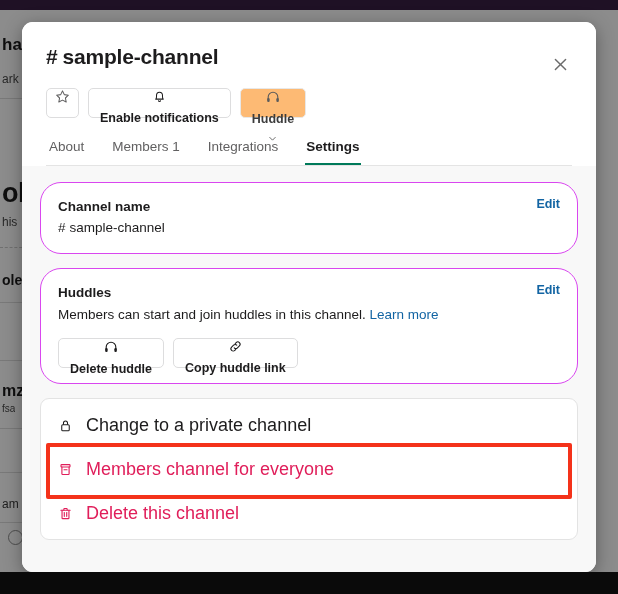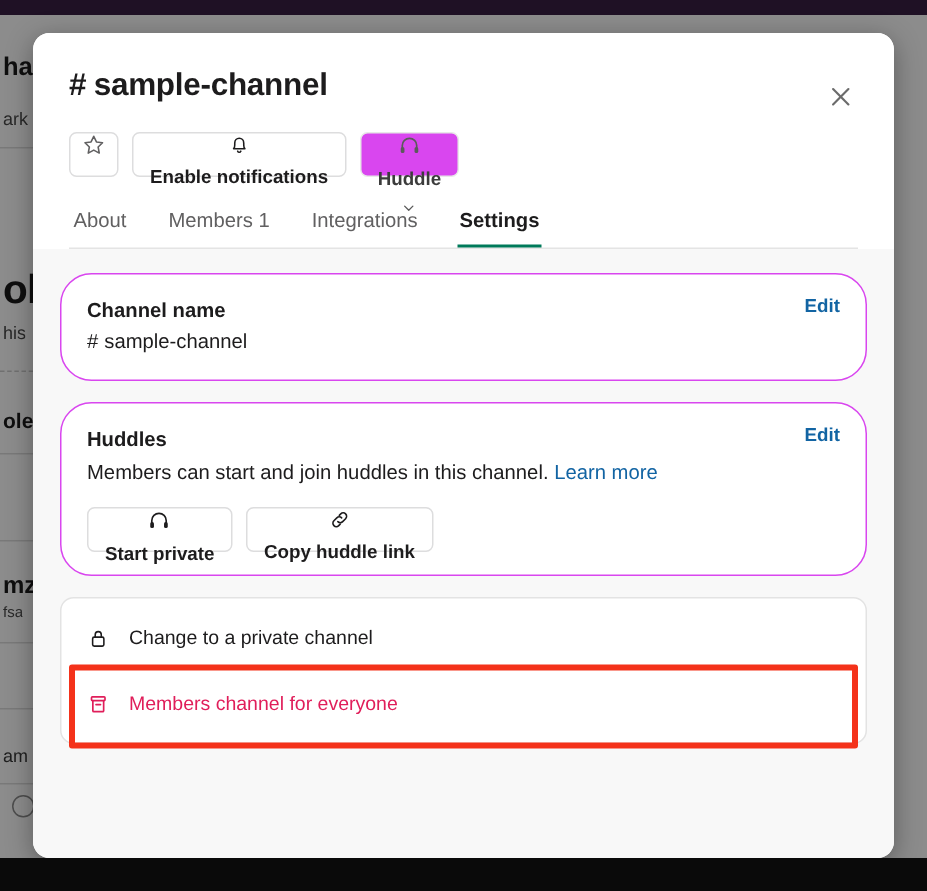--- a/index.html
+++ b/index.html
@@ -168,21 +168,21 @@
     font-size: 12.5px;
     font-weight: 700;
     color: #1d1c1d;
     cursor: pointer;
     font-family: "Liberation Sans", sans-serif;
     white-space: nowrap;
     flex-direction: column;
   }
   .pill.icon-only { padding: 0 8px; }
   .pill.filled {
-    background: #d946ef;
+    background: #fdba74;
     border-color: #e8e8e8;
     color: #3c3c3c;
   }
 
   
   .tabs {
     display: flex;
     gap: 26px;
     margin-top: 16px;
     border-bottom: 1px solid #e4e4e4;
@@ -281,21 +281,21 @@
     border: 1px solid #e3e3e3;
     border-radius: 9px;
     overflow: visible;
     padding: 4px 0;
   }
   .list-item {
     display: flex;
     align-items: center;
     gap: 13px;
     padding: 13px 17px;
-    font-size: 13px;
+    font-size: 18px;
     cursor: pointer;
     color: #1d1c1d;
     background: transparent;
     border: none;
     width: 100%;
     text-align: left;
     font-family: "Liberation Sans", sans-serif;
   }
   .list-item.danger { color: #e01e5a; font-weight: 400; }
   .list-item-label { line-height: 18px; }
@@ -429,21 +429,21 @@
         </div>
         <div class="btn-row">
           <button class="pill">
             <span>
               <svg width="16" height="16" viewBox="0 0 20 20" fill="none" stroke="#1d1c1d" stroke-width="1.4" stroke-linecap="round">
                 <path d="M4 12.2 V10 a6 6 0 0 1 12 0 v2.2"></path>
                 <rect x="2.7" y="11.3" width="3.1" height="5" rx="1.4" fill="#1d1c1d" stroke="none"></rect>
                 <rect x="14.2" y="11.3" width="3.1" height="5" rx="1.4" fill="#1d1c1d" stroke="none"></rect>
               </svg>
             </span>
-            <span>Start private</span>
+            <span>Delete huddle</span>
           </button>
           <button class="pill">
             <span>
               <svg width="15" height="15" viewBox="0 0 20 20" fill="none" stroke="#1d1c1d" stroke-width="1.4" stroke-linecap="round">
                 <path d="M8.3 11.7 a3 3 0 0 0 4.3 0 l2.6-2.6 a3 3 0 0 0-4.3-4.3 L9.6 6.1"></path>
                 <path d="M11.7 8.3 a3 3 0 0 0-4.3 0 l-2.6 2.6 a3 3 0 0 0 4.3 4.3 l1.3-1.3"></path>
               </svg>
             </span>
             <span>Copy huddle link</span>
           </button>
@@ -468,20 +468,32 @@
         <span>
           <svg width="15" height="15" viewBox="0 0 20 20" fill="none" stroke="#e01e5a" stroke-width="1.5" stroke-linejoin="round" stroke-linecap="round">
             <rect x="4" y="3.5" width="12" height="3.2" rx="0.8"></rect>
             <path d="M5.2 6.7 V15.7 a0.9 0.9 0 0 0 0.9 0.9 h7.8 a0.9 0.9 0 0 0 0.9-0.9 V6.7"></path>
             <line x1="8" y1="10.3" x2="12" y2="10.3"></line>
           </svg>
         </span>
         <span class="list-item-label">Members channel for everyone</span>
       </button>
 
+      <button class="list-item danger">
+        <span>
+          <svg width="15" height="15" viewBox="0 0 20 20" fill="none" stroke="#e01e5a" stroke-width="1.5" stroke-linejoin="round" stroke-linecap="round">
+            <path d="M3.8 5.6 h12.4"></path>
+            <path d="M7.8 5.6 V4.2 a0.8 0.8 0 0 1 0.8-0.8 h2.8 a0.8 0.8 0 0 1 0.8 0.8 V5.6"></path>
+            <path d="M5.4 5.6 V16 a0.9 0.9 0 0 0 0.9 0.9 h7.4 a0.9 0.9 0 0 0 0.9-0.9 V5.6"></path>
+            <line x1="8.4" y1="8.6" x2="8.4" y2="13.8"></line>
+            <line x1="11.6" y1="8.6" x2="11.6" y2="13.8"></line>
+          </svg>
+        </span>
+        <span class="list-item-label">Delete this channel</span>
+      </button>
 
     </div>
 
     <div class="highlight-box"></div>
 
   </div>
 
 </div>
 
 </body></html>

